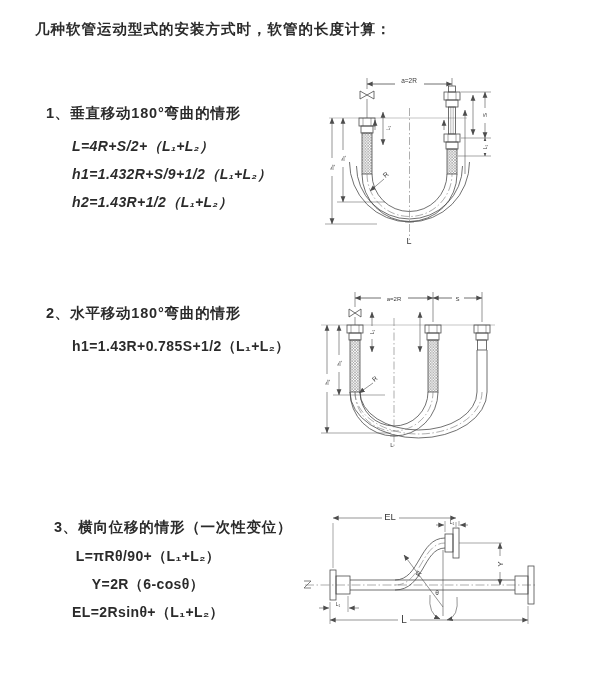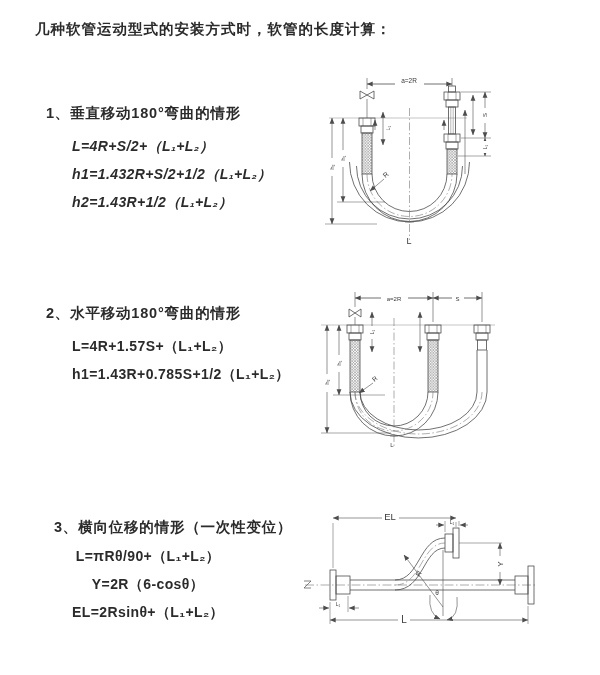--- a/index.html
+++ b/index.html
@@ -32,27 +32,26 @@
 </head>
 <body>
 
 <div class="page">
 
   <div class="title">几种软管运动型式的安装方式时，软管的长度计算：</div>
 
   <div class="heading" id="h1">1、垂直移动180°弯曲的情形</div>
   <div class="formulas" id="f1">
     <div class="formula">L=4R+S/2+（L₁+L₂）</div>
-    <div class="formula">h1=1.432R+S/2+1/2（L₁+L₂）</div>
+    <div class="formula">h1=1.432R+S/9+1/2（L₁+L₂）</div>
     <div class="formula">h2=1.43R+1/2（L₁+L₂）</div>
   </div>
 
   <div class="heading" id="h2">2、水平移动180°弯曲的情形</div>
   <div class="formulas" id="f2">
-    <div class="formula">L=4R+1.57S+（L₁+L₂）</div>
     <div class="formula">h1=1.43R+0.785S+1/2（L₁+L₂）</div>
   </div>
 
   <div class="heading" id="h3">3、横向位移的情形（一次性变位）</div>
   <div class="formulas" id="f3">
     <div class="formula">L=πRθ/90+（L₁+L₂）</div>
     <div class="formula">Y=2R（6-cosθ）</div>
     <div class="formula">EL=2Rsinθ+（L₁+L₂）</div>
   </div>
 

